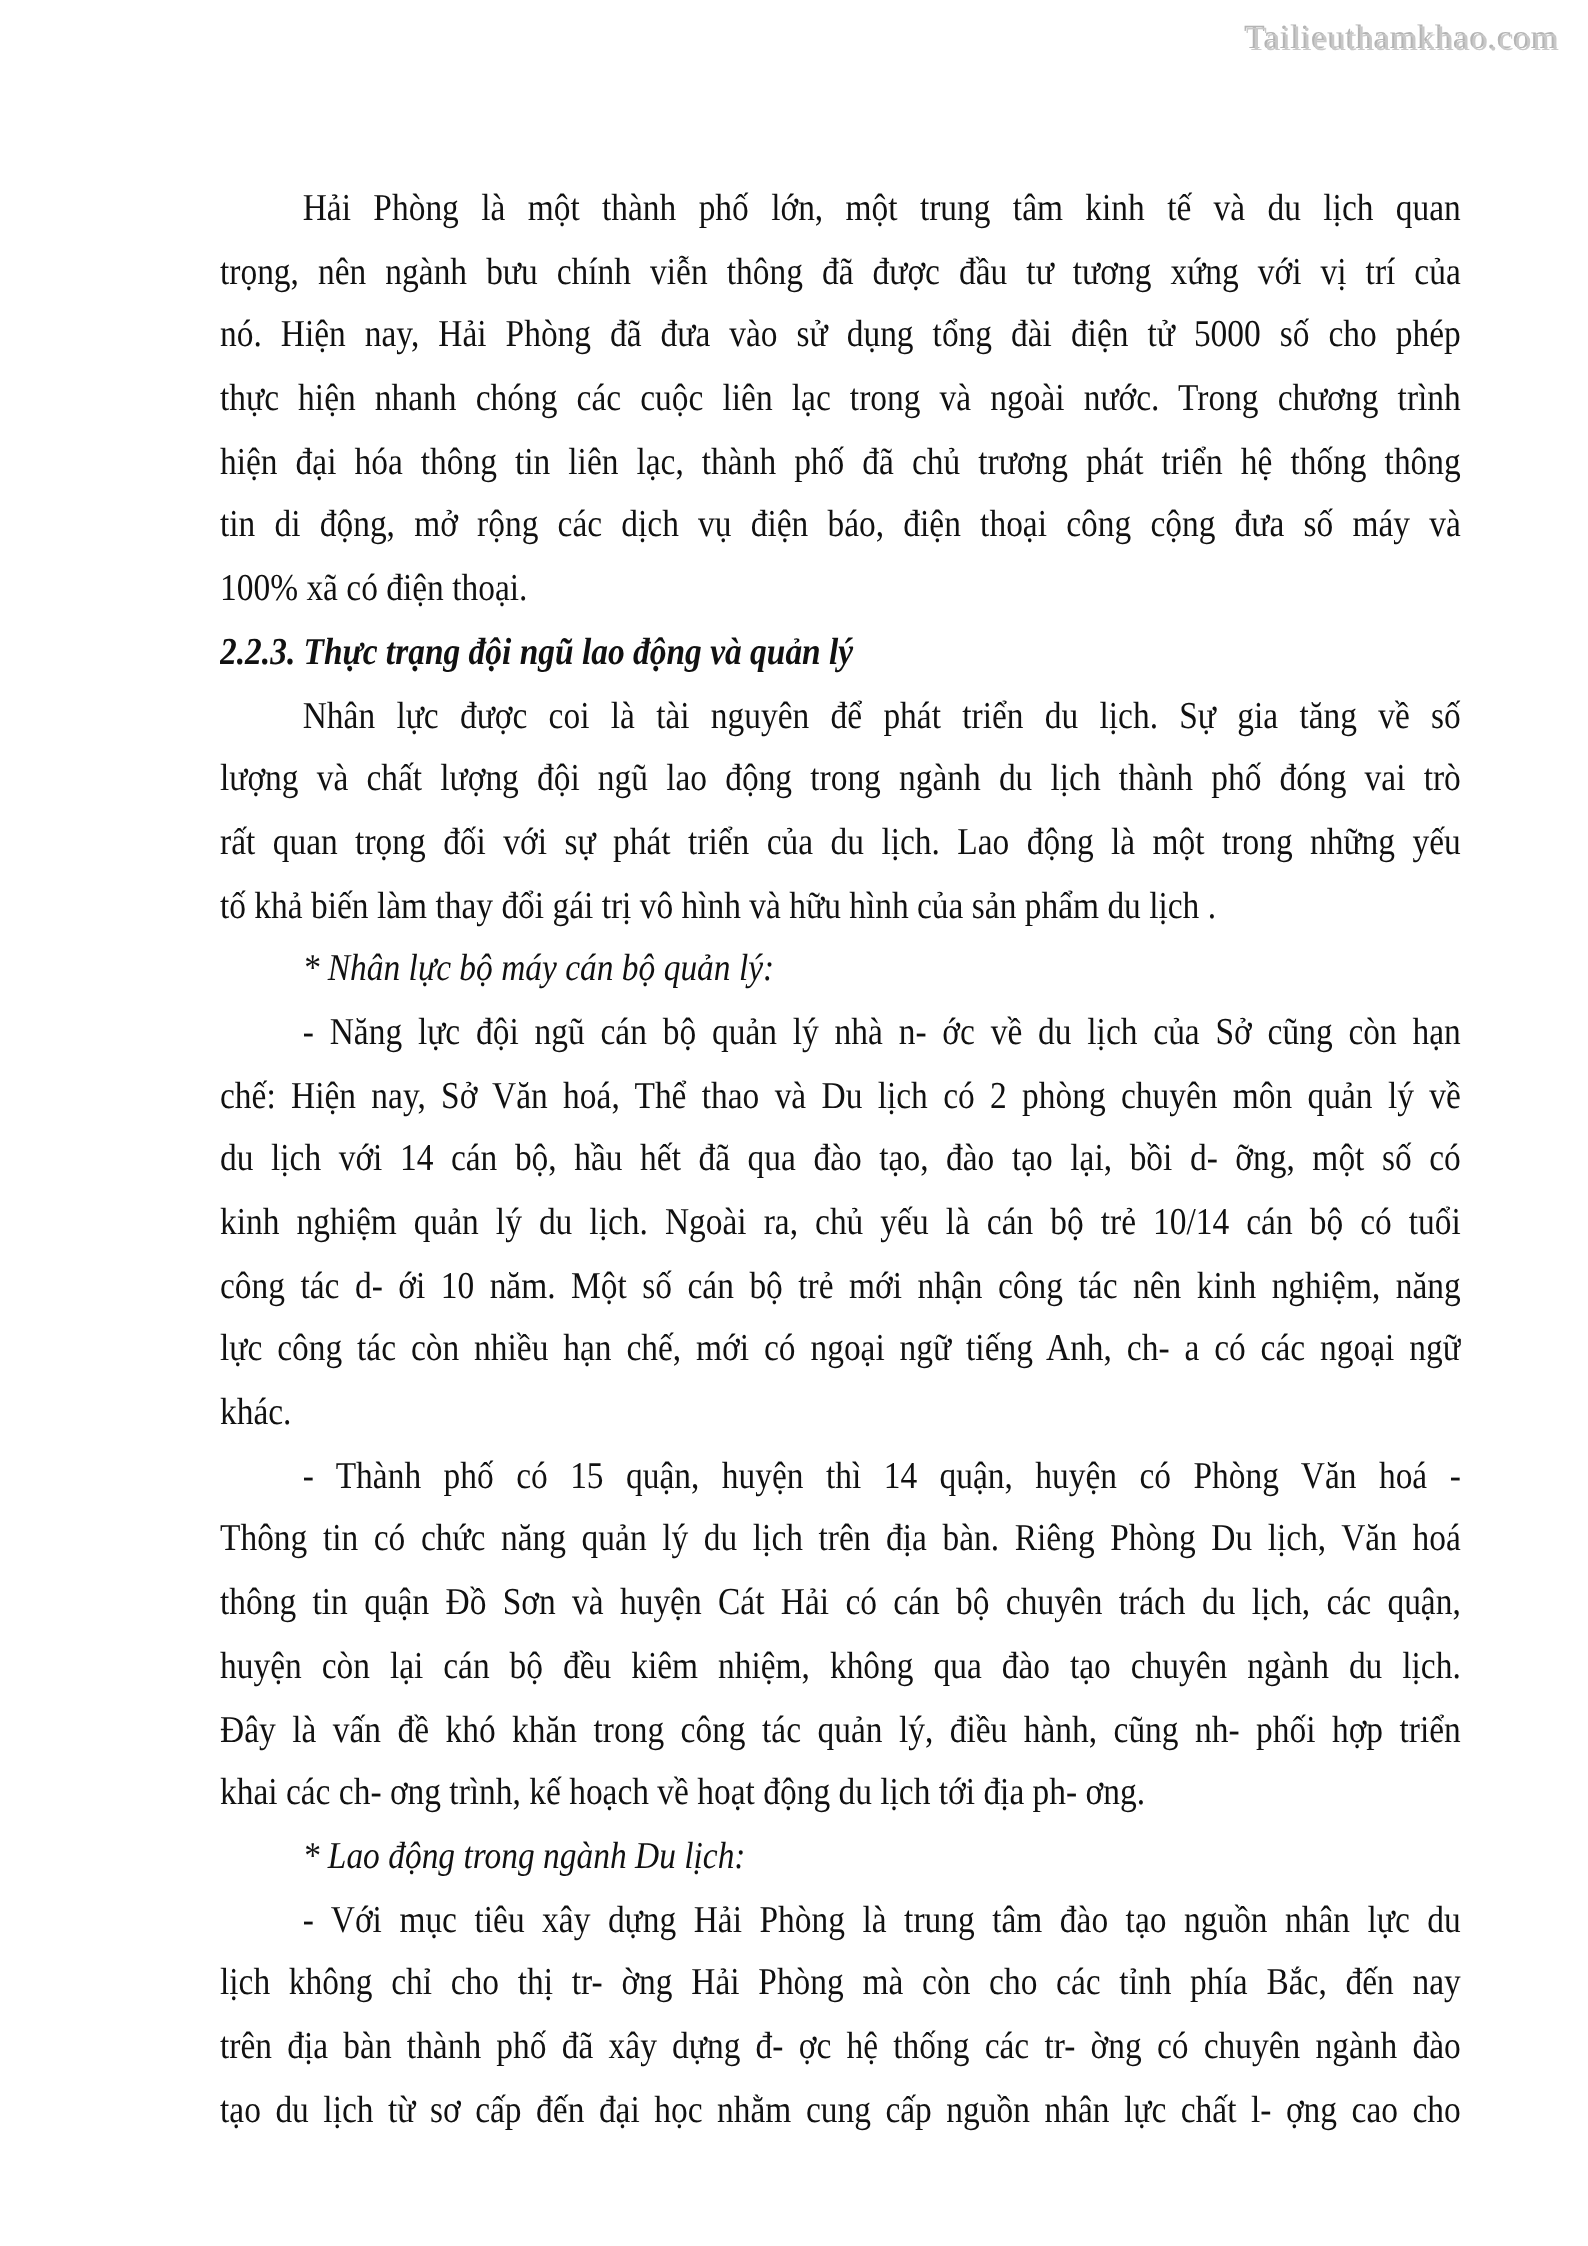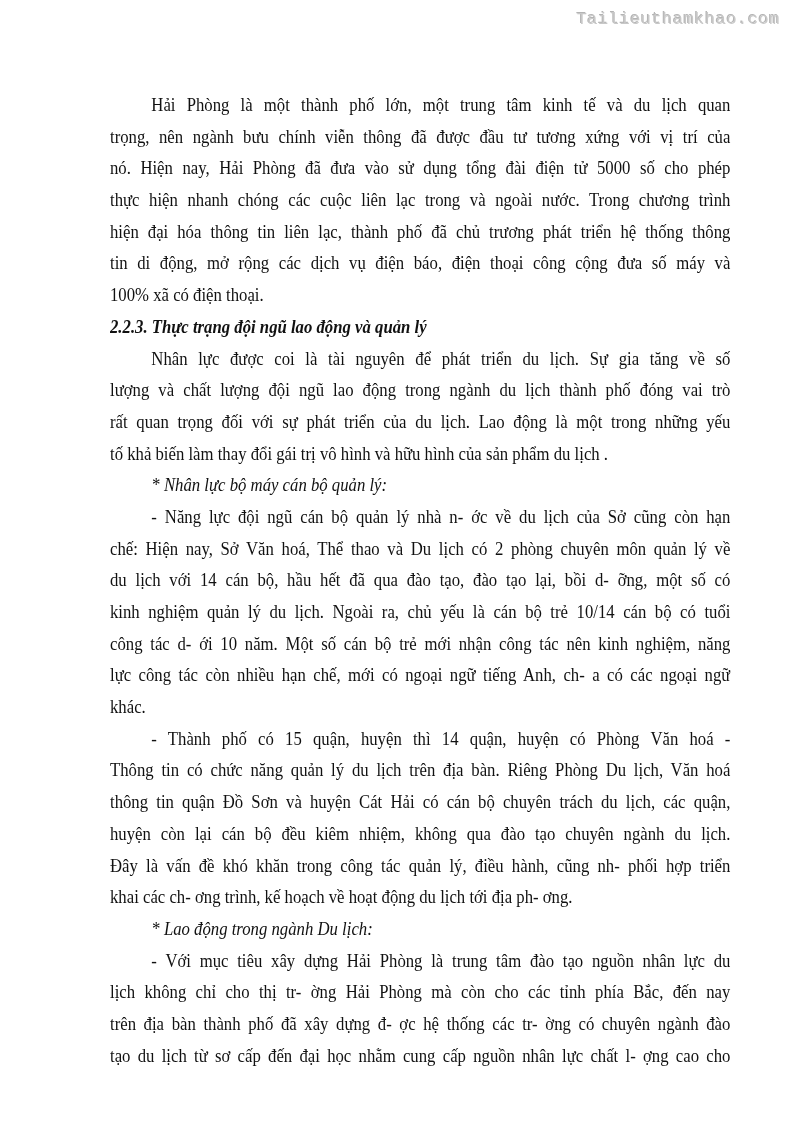--- a/index.html
+++ b/index.html
@@ -9,21 +9,21 @@
     height: 1123px;
     background: #ffffff;
     overflow: hidden;
     font-family: "Liberation Serif", "DejaVu Serif", serif;
     color: #111111;
   }
   .watermark {
     position: absolute;
     top: 10px;
     right: 14px;
-    font-family: Liberation Mono, monospace;
+    font-family: Liberation Serif, serif;
     font-size: 17px;
     color: #c8c8c8;
     text-shadow: -1px -1px 0 #b4b4b4, 1px 1px 0 #ffffff;
     letter-spacing: 0.5px;
   }
   .content {
     position: absolute;
     left: 110px;
     top: 89px;
     width: 705px;

